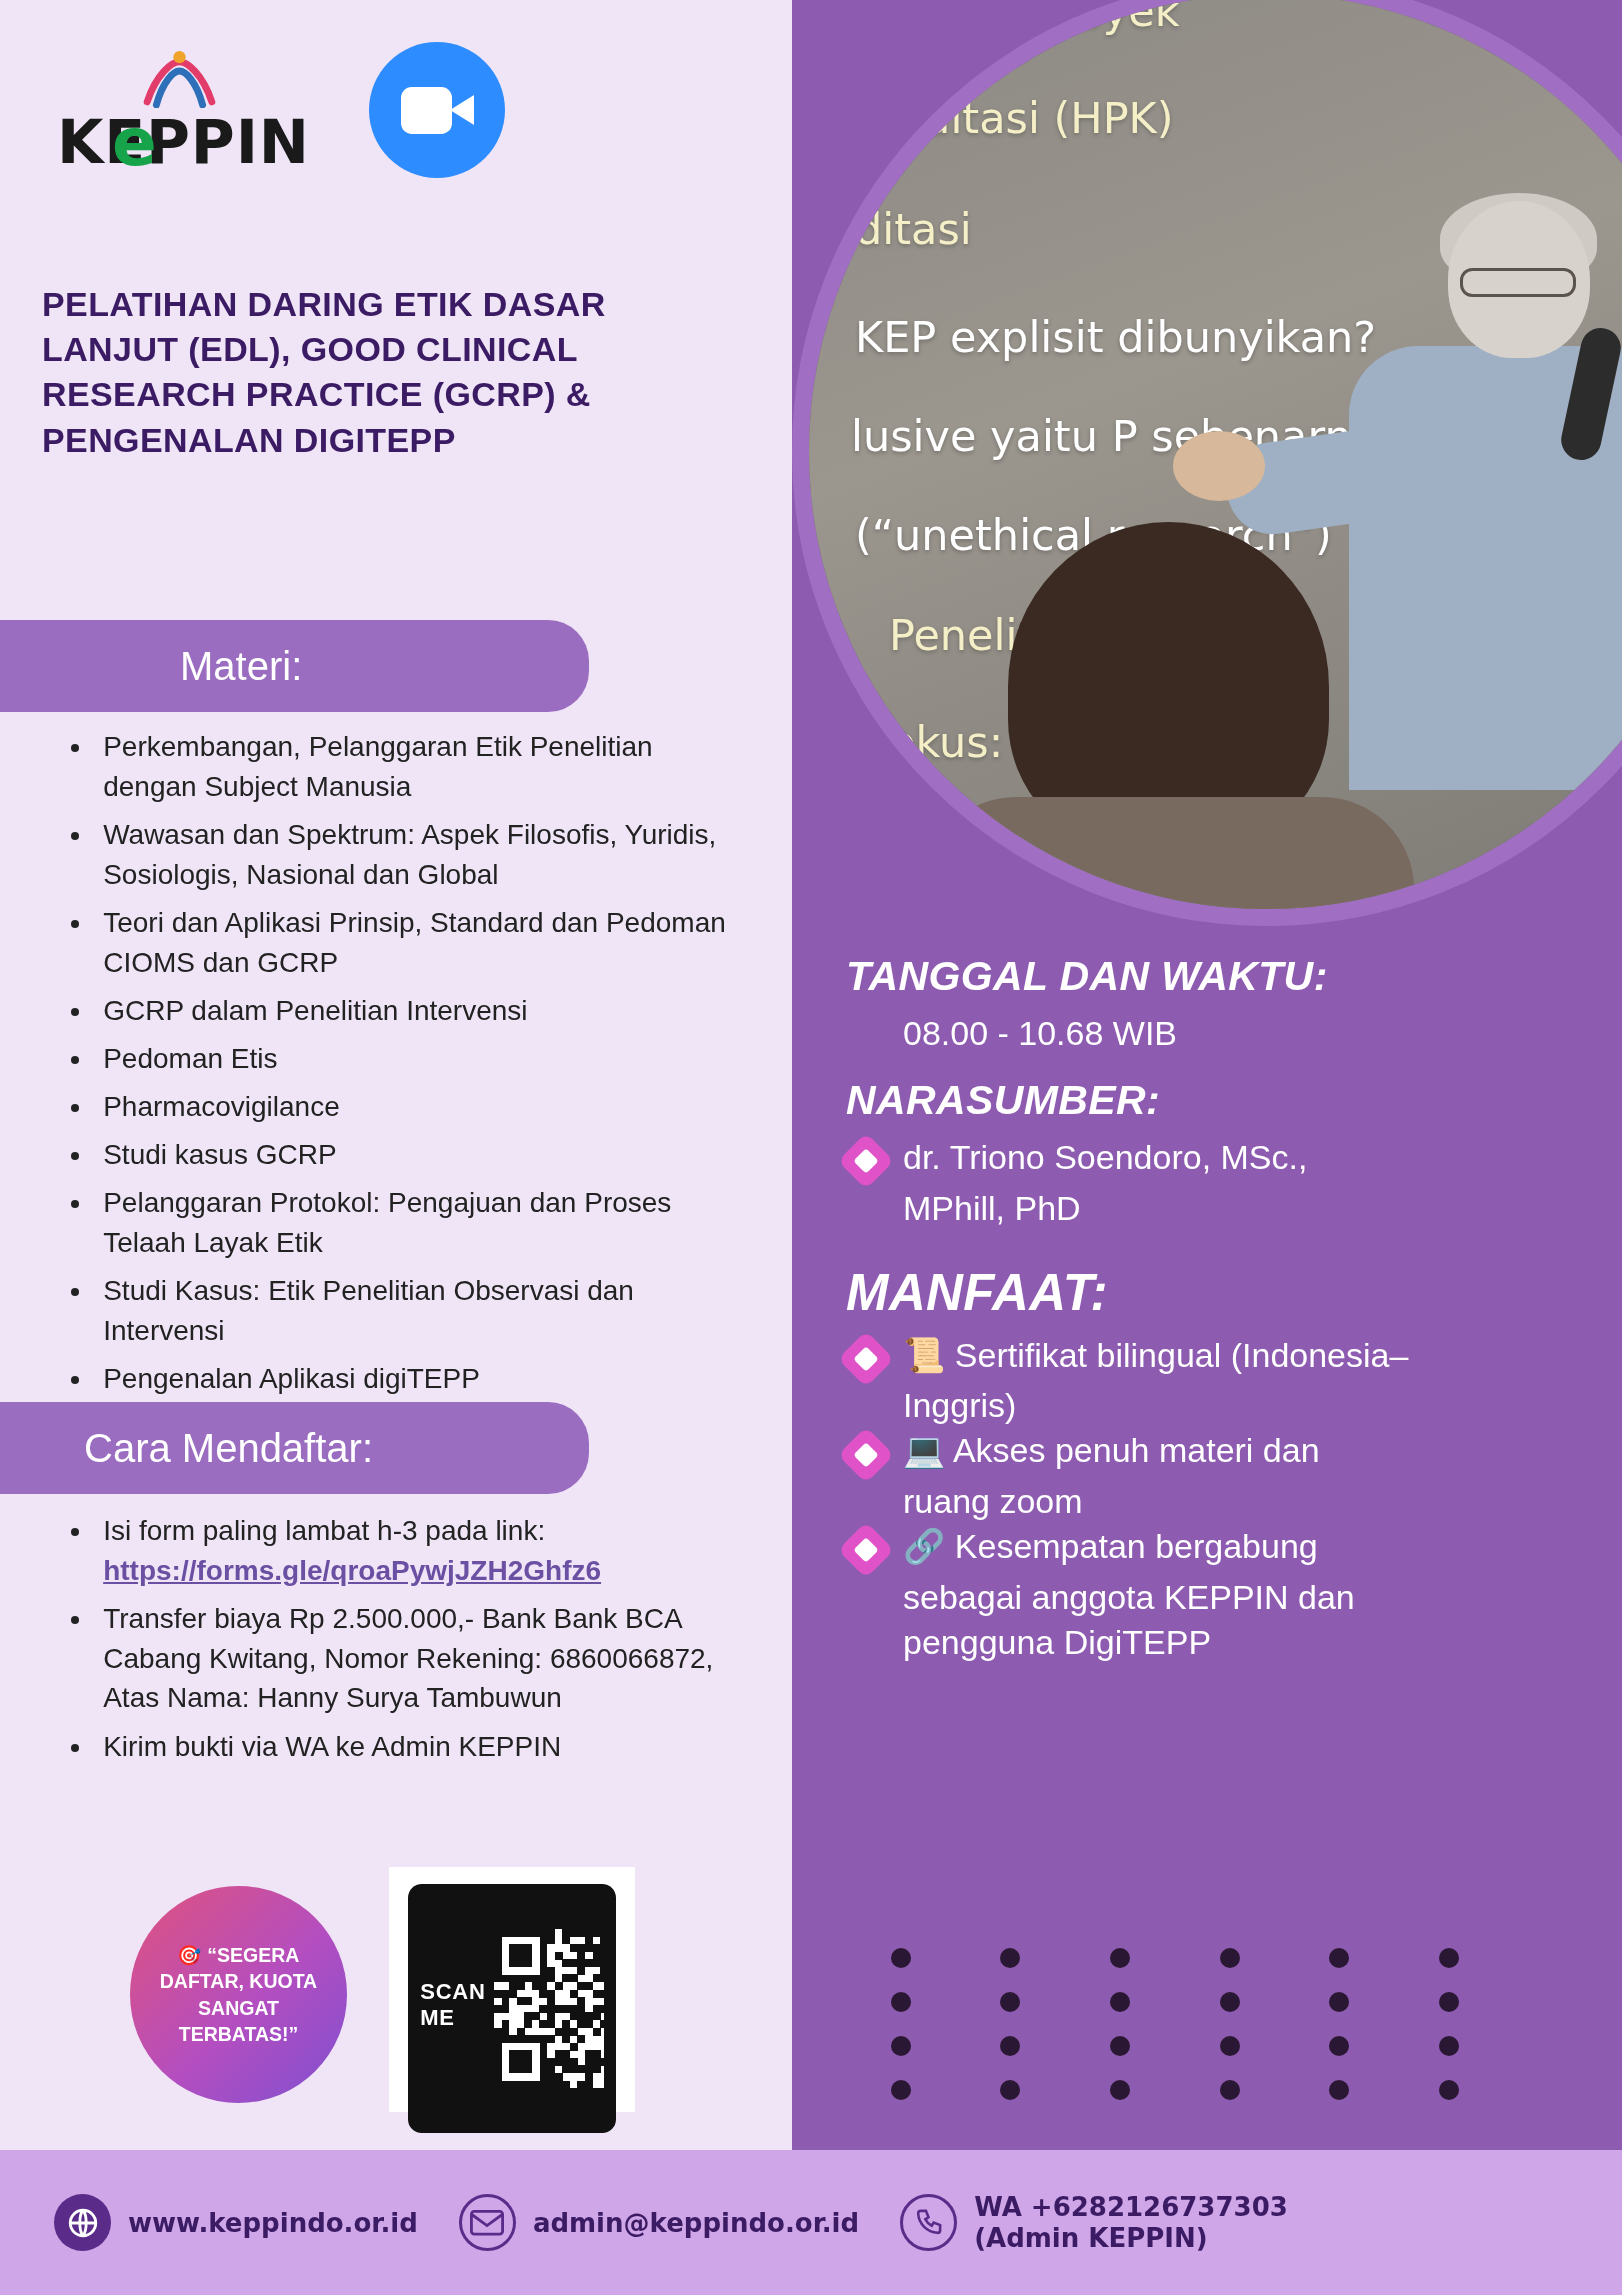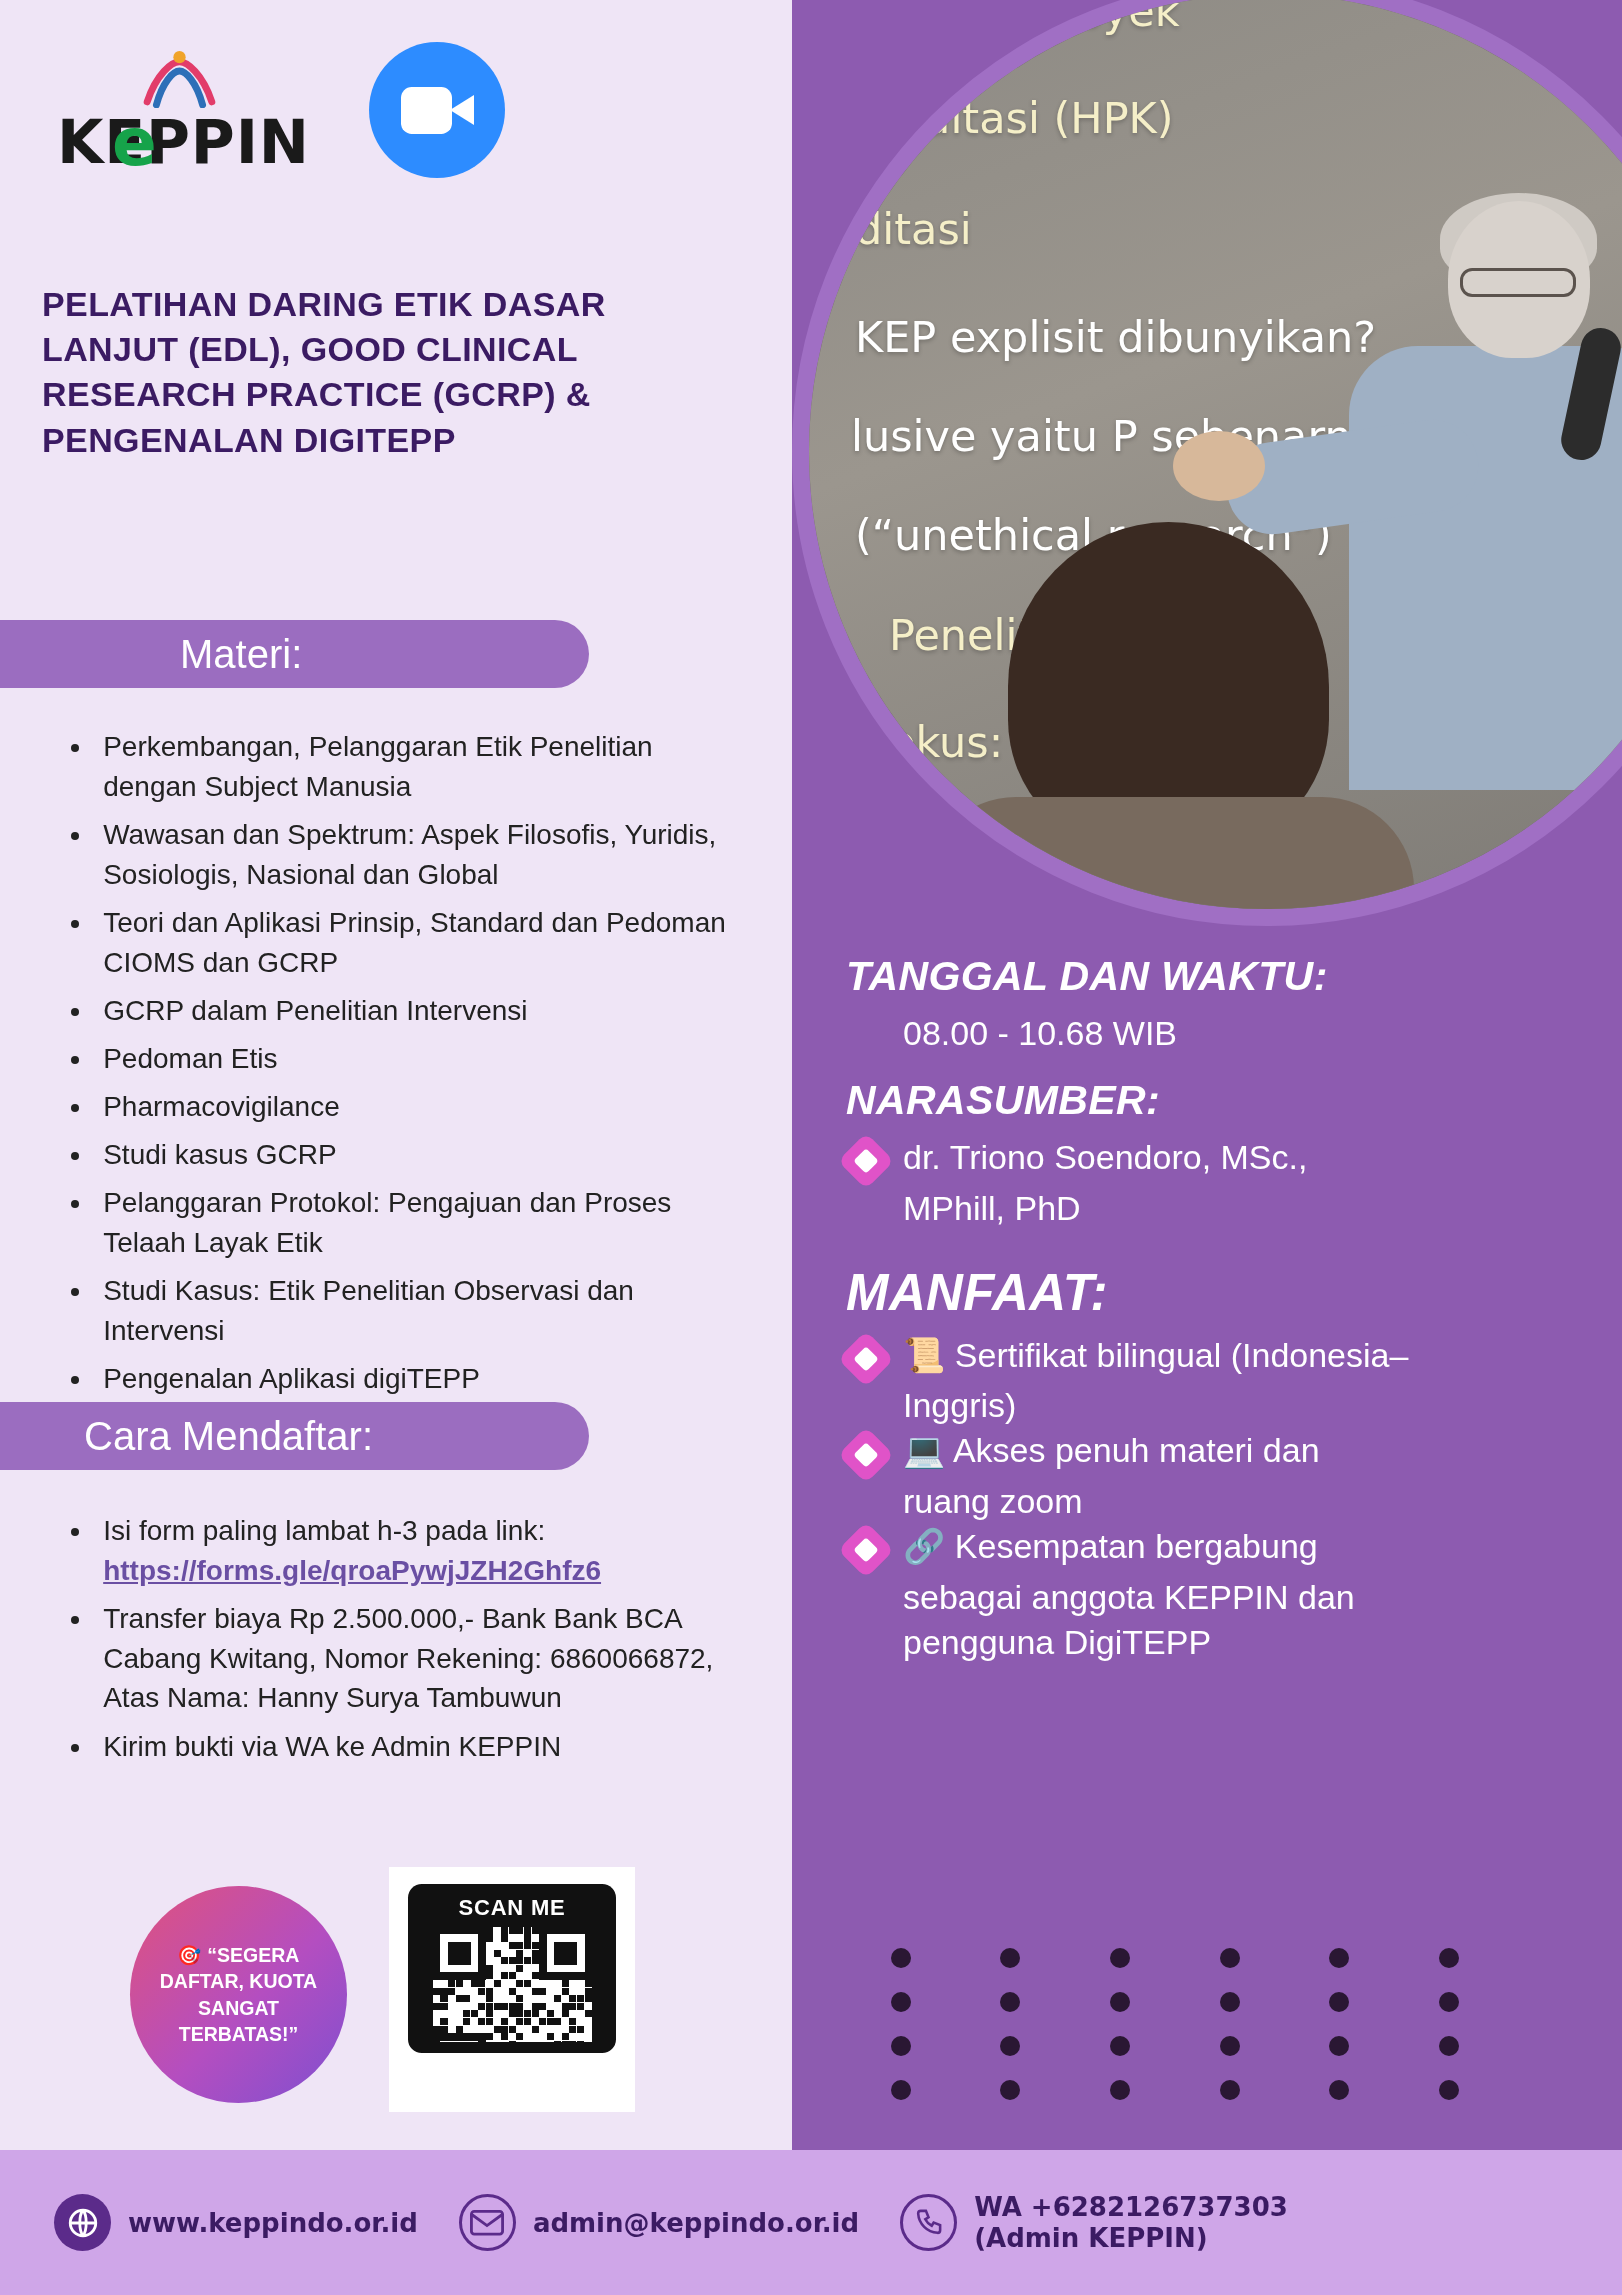--- a/index.html
+++ b/index.html
@@ -96,21 +96,21 @@
     font-weight: bold;
     color: #3b1b63;
     letter-spacing: 0.4px;
     text-transform: uppercase;
   }
 
   .section-pill {
     position: absolute;
     left: 0;
     width: 589px;
-    height: 68px;
+    height: 92px;
     background: #9b6dc0;
     border-top-right-radius: 41px;
     border-bottom-right-radius: 41px;
     display: flex;
     align-items: center;
   }
   .section-pill span {
     color: #ffffff;
     font-size: 40px;
     margin-left: 180px;
@@ -161,26 +161,26 @@
   }
 
   .qr-block {
     position: absolute;
     left: 389px; top: 1867px;
     width: 246px; height: 245px;
     background: #ffffff;
     padding: 17px 19px;
   }
   .qr-inner {
-    width: 208px; height: 169px;
+    width: 208px; height: 249px;
     background: #111;
     border-radius: 13.8px;
     padding: 10.7px 12.2px;
     display: flex;
-    flex-direction: column;
+    flex-direction: row;
     align-items: center;
   }
   .scan-me {
     color: #fff;
     font-size: 22px;
     font-weight: bold;
     letter-spacing: 0.8px;
     margin-bottom: 6.1px;
   }
   .qr-code {

